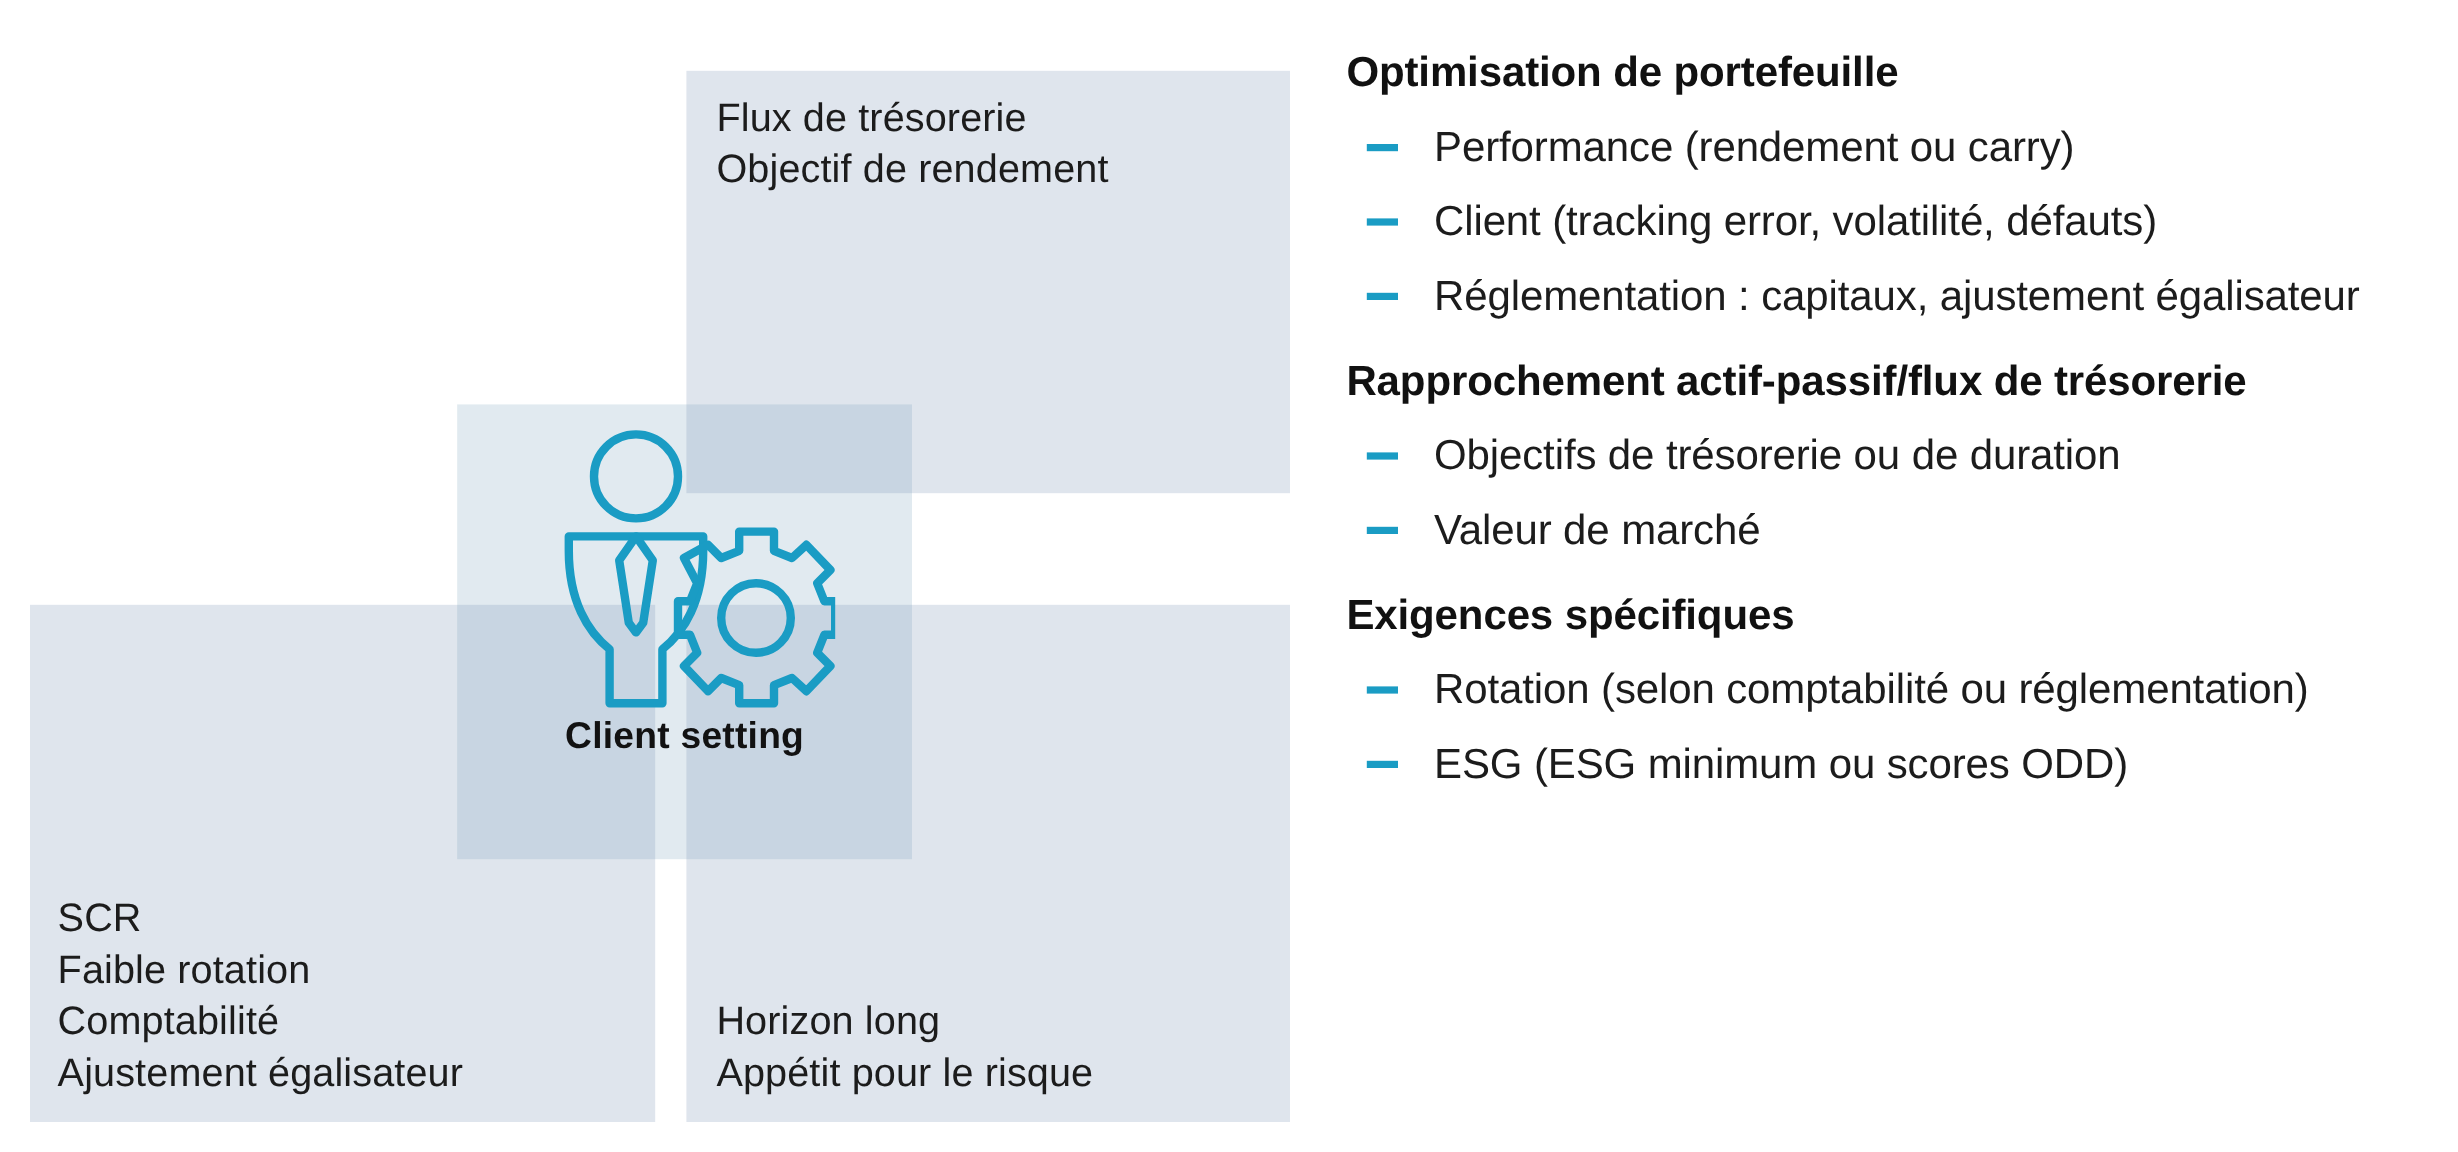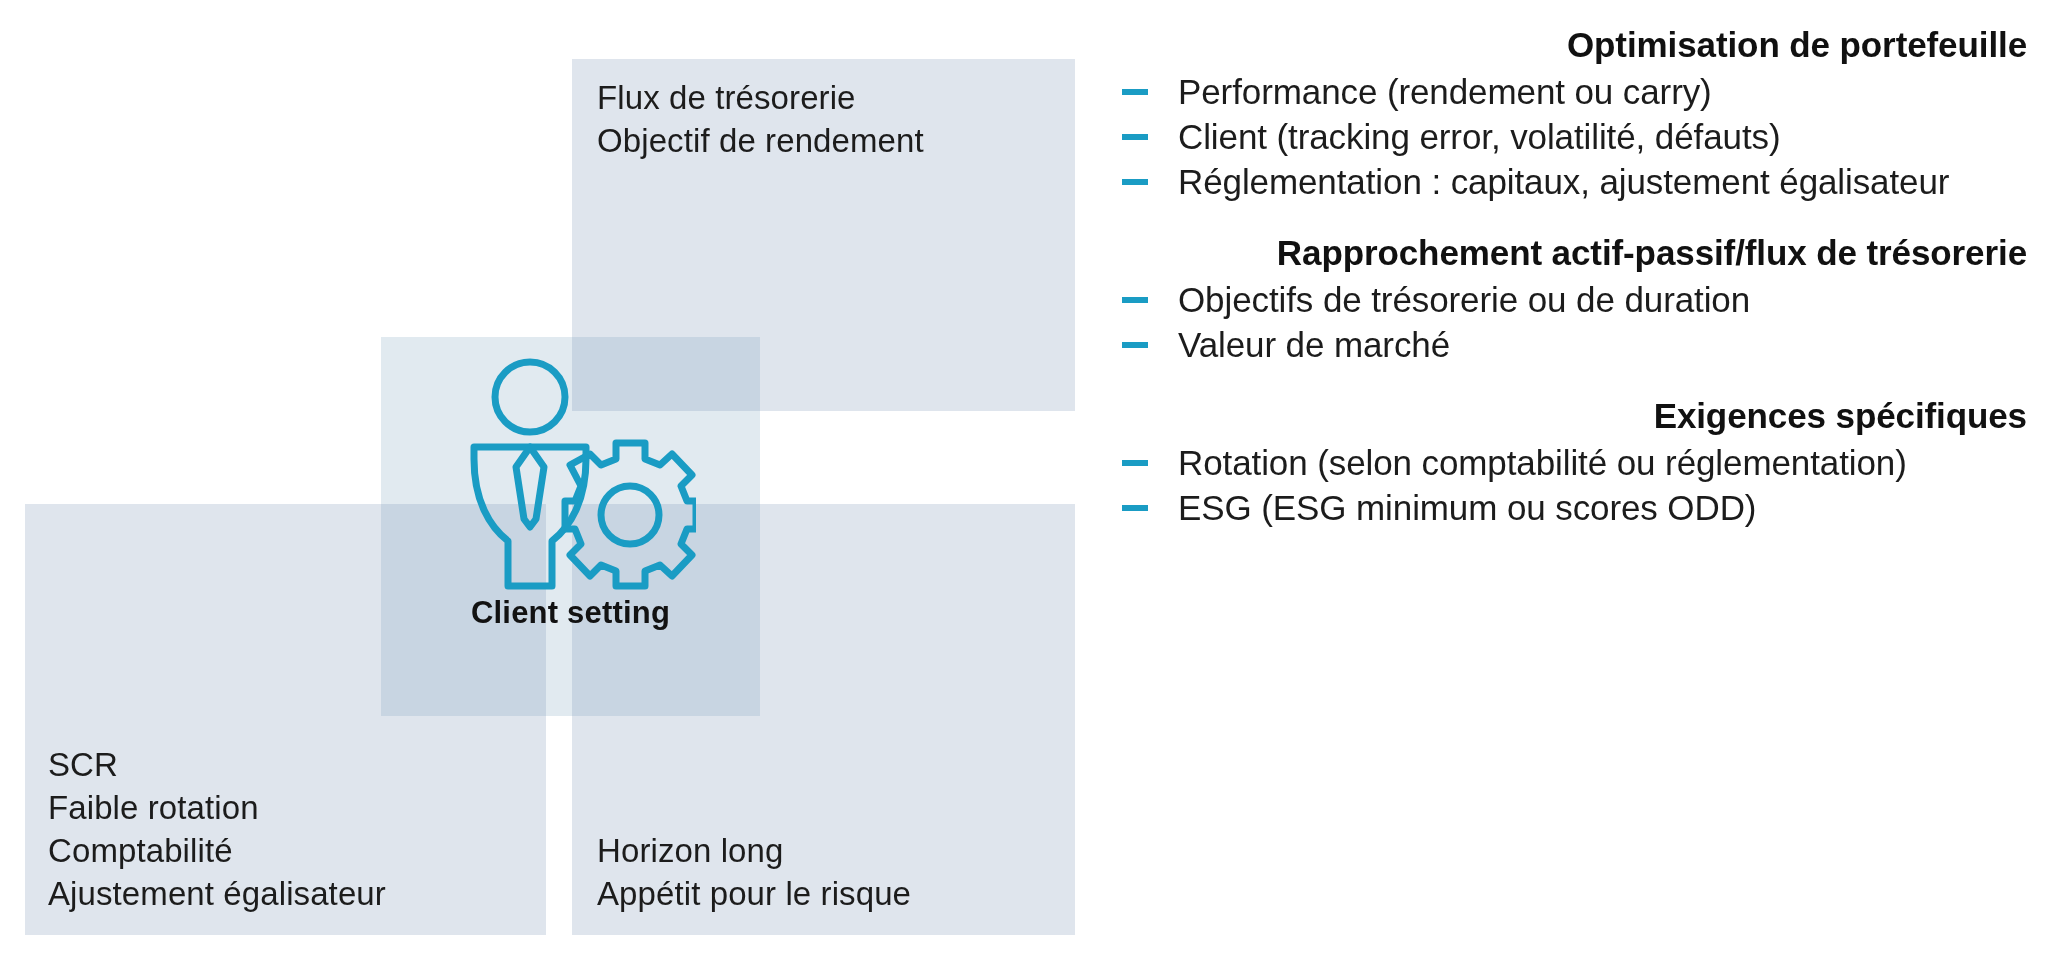--- a/index.html
+++ b/index.html
@@ -93,32 +93,31 @@
   }
   .sec { margin-bottom: 26px; }
   .sec:last-child { margin-bottom: 0; }
 
   .sec-title {
     font-size: 35px;
     font-weight: bold;
     line-height: 45px;
     color: #111111;
     letter-spacing: -0.1px;
-    margin: 0 0 2px 0;
-    text-align: right;
+    margin: 16px 0 2px 0;
   }
 
   .bullet {
     position: relative;
     padding-left: 56px;
     font-size: 35px;
     line-height: 45px;
     color: #1c1c1c;
     letter-spacing: -0.1px;
-    margin: 0;
+    margin: 17px;
   }
   .bullet .dash {
     position: absolute;
     left: 0px;
     top: 20px;
     width: 26px;
     height: 6px;
     background: #1a9cc4;
     display: block;
   }

